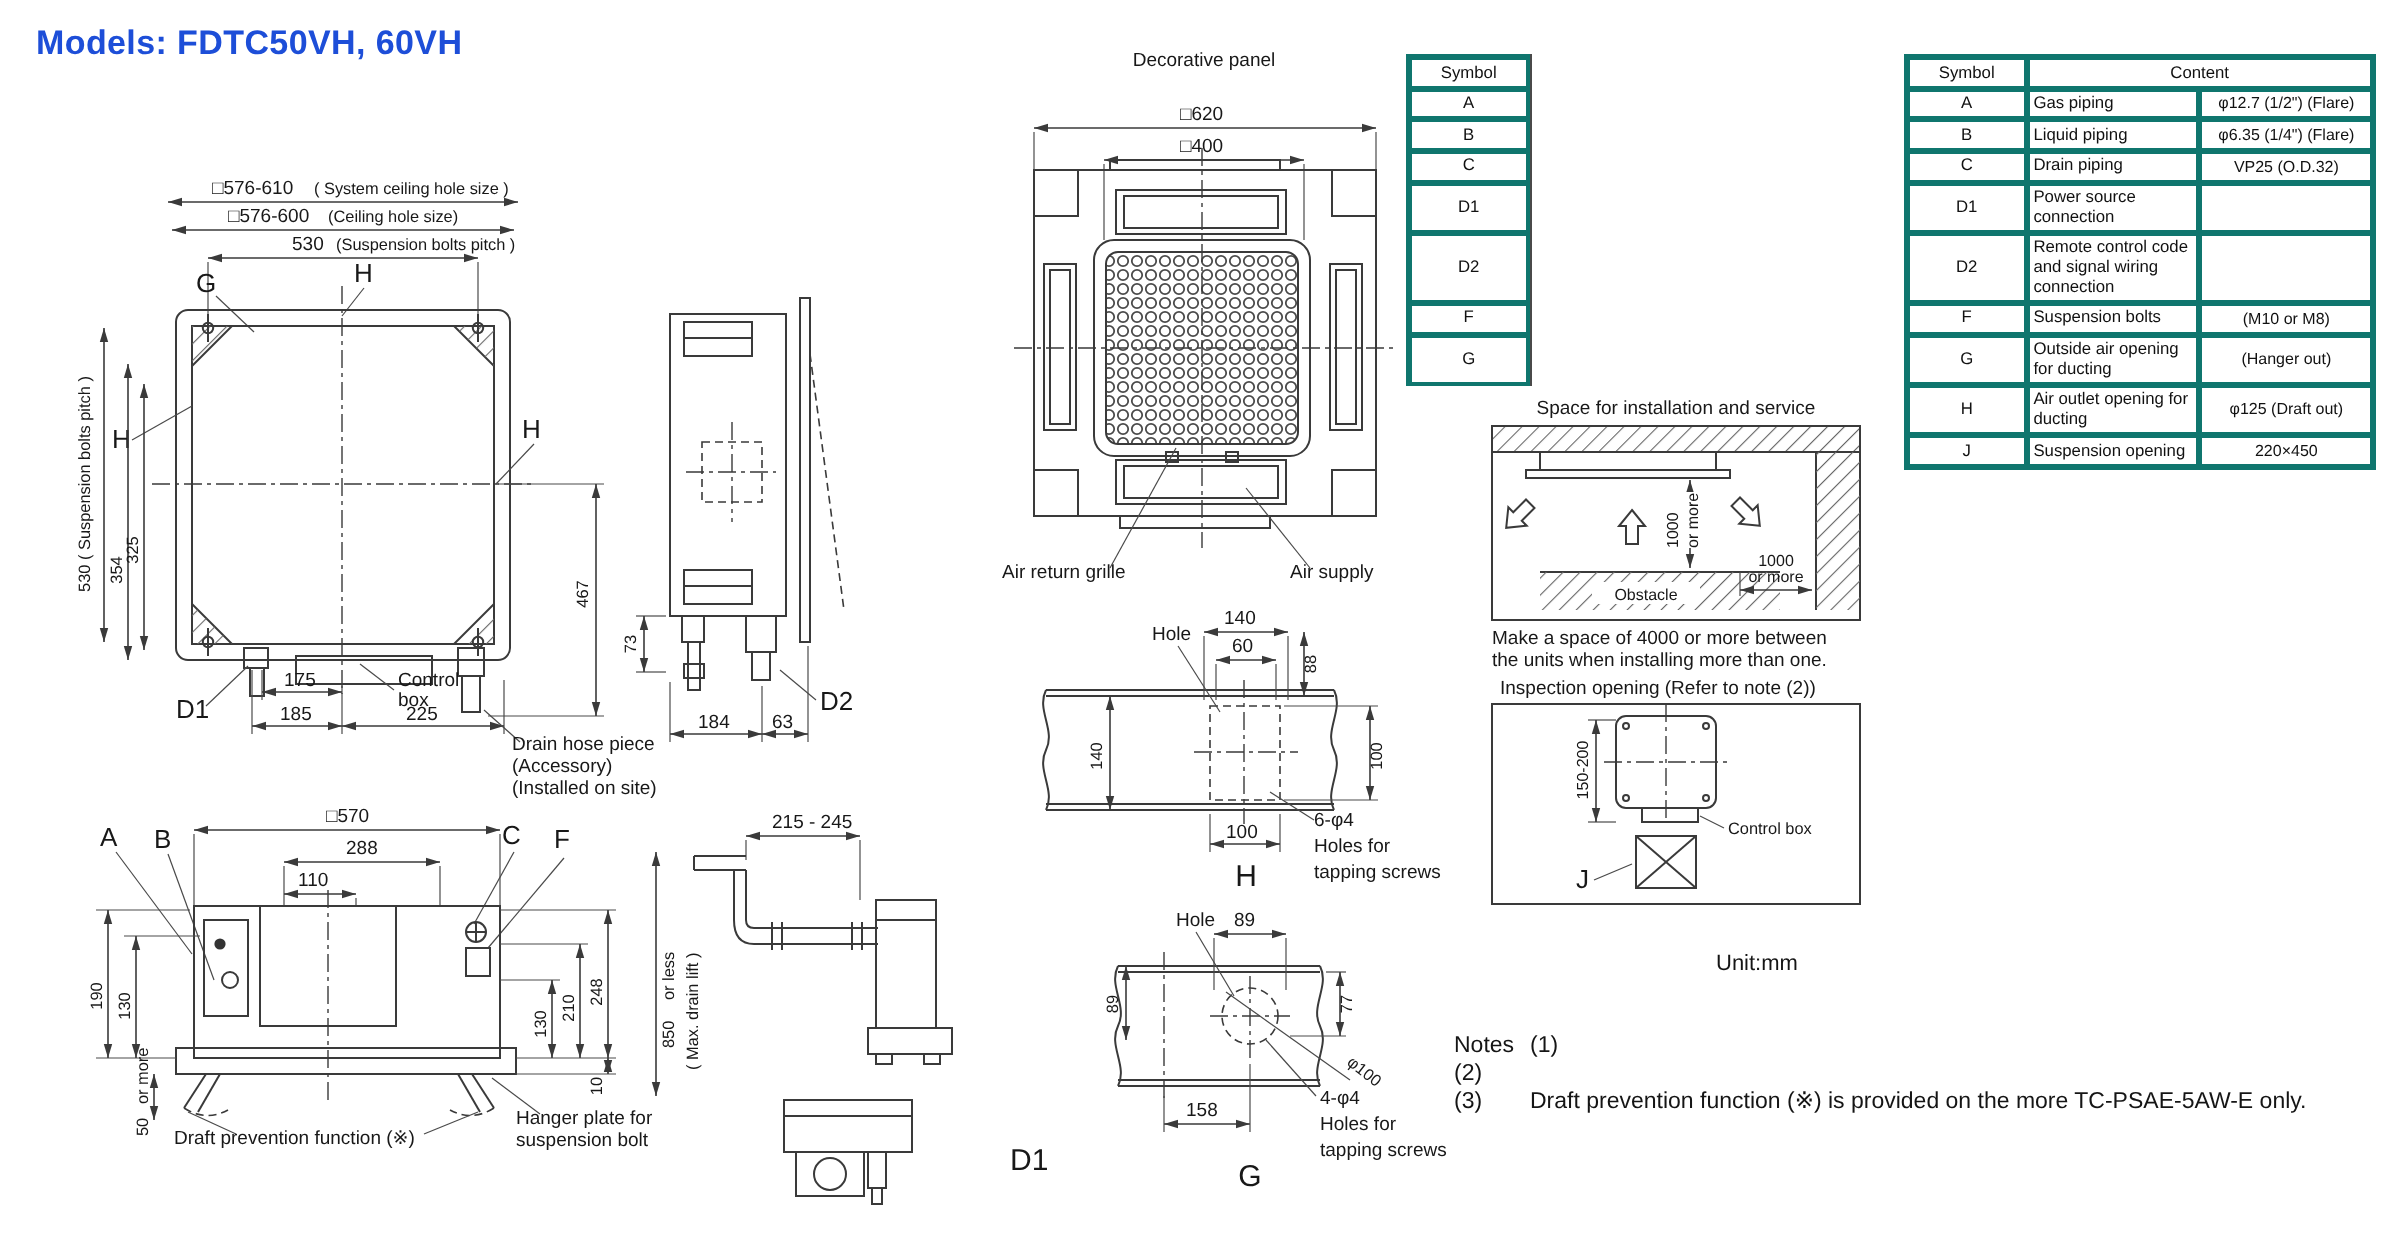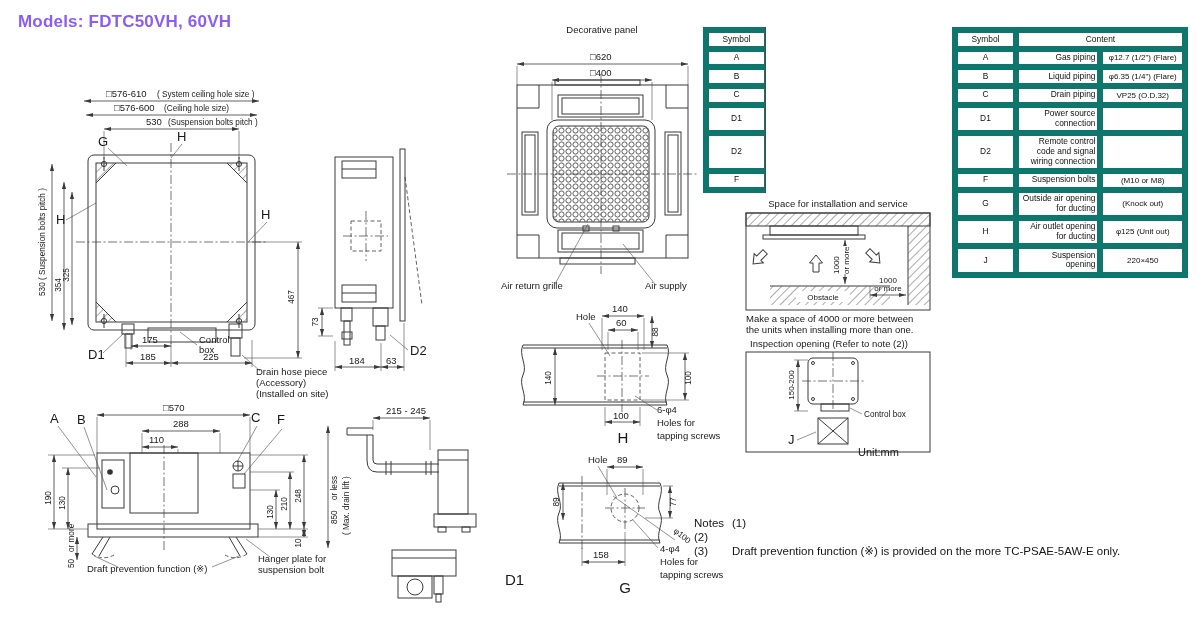--- a/index.html
+++ b/index.html
@@ -12,24 +12,24 @@
   svg text.sm{font-size:8.2px}
   svg text.xs{font-size:8px}
   svg text.lg{font-size:13px}
   svg text.xl{font-size:15px}
   .s{stroke:#3a3a3a;stroke-width:1;fill:none}
   .thin{stroke:#4a4a4a;stroke-width:.6;fill:none}
   .dim{stroke:#3a3a3a;stroke-width:.8;fill:none}
   .cl{stroke:#3a3a3a;stroke-width:.7;fill:none;stroke-dasharray:9 2.5 2 2.5}
   .dsh{stroke:#3a3a3a;stroke-width:.8;fill:none;stroke-dasharray:4 2.5}
   .tbl{border-collapse:collapse;table-layout:fixed;width:236px;background:#fff}
-  .tbl th,.tbl td{border:6px solid #0f766e;font-size:8.4px;line-height:1.15;
+  .tbl th,.tbl td{border:3px solid #0f766e;font-size:8.4px;line-height:1.15;
        padding:1.5px 2px;color:#111;vertical-align:middle;font-weight:normal;overflow:hidden}
   .tbl .c1{width:34px;text-align:center}
-  .tbl .c2{width:112px;text-align:right}
+  .tbl .c2{width:112px;text-align:left}
   .tbl .c3{width:82px;text-align:center;font-size:8px}
   .clip{overflow:hidden;background:#fff}
   .unit-note{font-size:11px}
   .notes-grid{display:grid;grid-template-columns:38px 24px auto;font-size:11.5px;line-height:14.2px;white-space:nowrap}
 </style>
 </head>
 <body>
 
 <svg width="0" height="0">
   <defs>
@@ -38,21 +38,21 @@
     </marker>
     <pattern id="hatch" width="6" height="6" patternUnits="userSpaceOnUse" patternTransform="rotate(45)">
       <line x1="0" y1="0" x2="0" y2="6" stroke="#666" stroke-width="1.1"></line>
     </pattern>
     <pattern id="hex" width="7" height="7" patternUnits="userSpaceOnUse">
       <circle cx="3.5" cy="3.5" r="2.6" fill="none" stroke="#4a4a4a" stroke-width="0.9"></circle>
     </pattern>
   </defs>
 </svg>
 
-<div class="abs title" style="left:18px;top:12px;color:#8b5cf6">Models: FDTC50VH, 60VH</div>
+<div class="abs title" style="left:18px;top:12px;color:#1d4ed8">Models: FDTC50VH, 60VH</div>
 
 <svg class="abs" style="left:30px;top:85px" width="470" height="315" viewBox="0 0 470 315">
   <g>
 
     <text x="76" y="12">□576-610</text>
     <text x="127" y="12" class="sm">( System ceiling hole size )</text>
     <line class="dim" x1="54" y1="16" x2="229" y2="16" marker-start="url(#ar)" marker-end="url(#ar)"></line>
     <text x="84" y="26">□576-600</text>
     <text x="134" y="26" class="sm">(Ceiling hole size)</text>
     <line class="dim" x1="56" y1="30" x2="227" y2="30" marker-start="url(#ar)" marker-end="url(#ar)"></line>
@@ -518,39 +518,39 @@
           <td class="c3"></td>
         </tr>
     <tr>
           <td class="c1">F</td>
           <td class="c2">Suspension bolts</td>
           <td class="c3">(M10 or M8)</td>
         </tr>
     <tr>
           <td class="c1">G</td>
           <td class="c2">Outside air opening for ducting</td>
-          <td class="c3">(Knock out)</td>
+          <td class="c3">(Hanger out)</td>
         </tr>
     <tr>
           <td class="c1">H</td>
           <td class="c2">Air outlet opening for ducting</td>
-          <td class="c3">φ125 (Unit out)</td>
+          <td class="c3">φ125 (Draft out)</td>
         </tr>
     <tr>
           <td class="c1">J</td>
           <td class="c2">Suspension opening</td>
           <td class="c3">220×450</td>
         </tr>
   </tbody>
     </table>
 </div>
 
-<div class="abs unit-note" style="left:858px;top:446px">Unit:mm</div>
-
-<div class="abs notes-grid" style="left:694px;top:516px">
+<div class="abs unit-note" style="left:858px;top:476px">Unit:mm</div>
+
+<div class="abs notes-grid" style="left:727px;top:516px">
   <div>Notes</div>
   <div>(1)</div>
   <div></div>
     <div>(2)</div>
   <div></div>
     <div></div>
   <div></div>
     <div></div>
   <div></div>
     <div>(3)</div>

